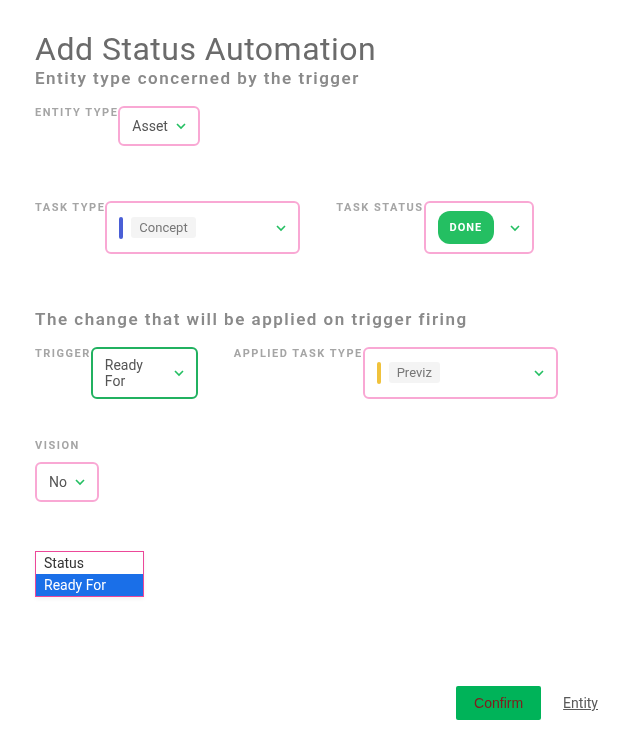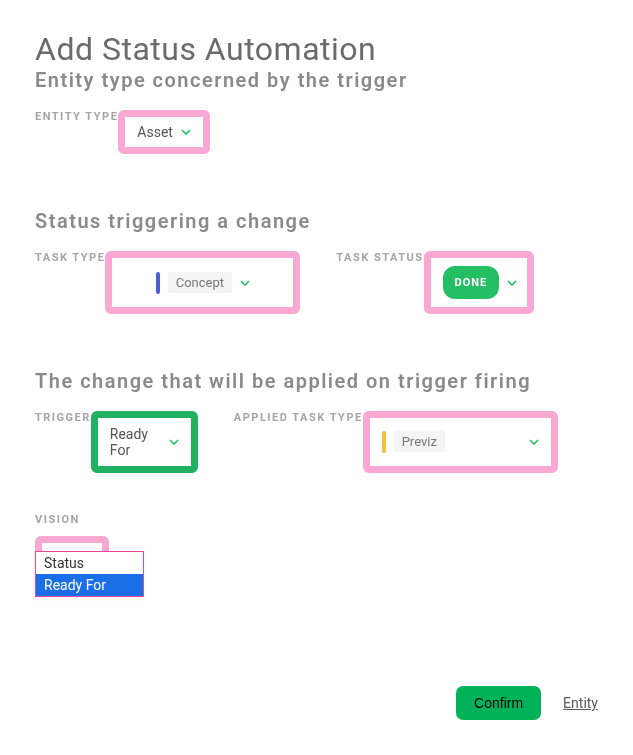--- a/index.html
+++ b/index.html
@@ -12,21 +12,21 @@
   color: #555;
   position: relative;
 }
 .title {
   font-size: 32px;
   font-weight: 400;
   color: #6b6b6b;
   letter-spacing: 0.5px;
 }
 .section-label {
-  font-size: 20px;
+  font-size: 17px;
   font-weight: 600;
   color: #8a8a8a;
   letter-spacing: 1.5px;
   margin-bottom: 18px;
 }
 .field-label {
   font-size: 11px;
   font-weight: 700;
   color: #a5a5a5;
   letter-spacing: 1.5px;
@@ -34,21 +34,21 @@
   margin-bottom: 10px;
 }
 .row { display: flex; gap: 36px; margin-bottom: 55px; }
 .section { margin-bottom: 55px; }
 .section:last-of-type { margin-bottom: 40px; }
 .field { display: flex; flex-direction: row; }
 
 .select {
   display: inline-flex;
   align-items: center;
-  border: 7px solid #f9a8d4;
+  border: 2px solid #f9a8d4;
   border-radius: 6px;
   padding: 8px 12px;
   background: #fff;
   font-size: 14px;
   color: #555;
   cursor: pointer;
   position: relative;
   min-height: 40px;
 }
 .select.small { padding: 7px 12px; }
@@ -119,23 +119,23 @@
 .actions {
   position: absolute;
   right: 35px;
   bottom: 35px;
   display: flex;
   align-items: center;
   gap: 22px;
 }
 .confirm-btn {
   background: #00b359;
-  color: #000000;
+  color: #7f1d1d;
   border: none;
-  border-radius: 7px;
+  border-radius: 2px;
   padding: 9px 18px;
   font-size: 14px;
   font-weight: 500;
   cursor: pointer;
 }
 .cancel-link {
   color: #595959;
   text-decoration: underline;
   font-size: 14px;
   cursor: pointer;
@@ -155,25 +155,24 @@
       <span class="chev">
         <svg viewBox="0 0 10 10">
             <path d="M1 3 L5 7 L9 3" stroke="#24bf62" stroke-width="1.6" fill="none"></path>
           </svg>
       </span>
     </div>
   </div>
 </div>
 
 <div>
-  <div class="section-label">Status triggering a change</div>
   <div class="row">
     <div class="field">
       <div class="field-label">TASK TYPE</div>
-      <div class="select" style="width:195px; justify-content:center;">
+      <div class="select" style="width:195px; justify-content:space-between;">
         <span style="display:flex;align-items:center;">
           <span class="tag-bar" style="background:#4a5fd6"></span>
           <span class="tag-text">Concept</span>
         </span>
         <span class="chev">
           <svg viewBox="0 0 10 10">
               <path d="M1 3 L5 7 L9 3" stroke="#24bf62" stroke-width="1.6" fill="none"></path>
             </svg>
         </span>
       </div>

